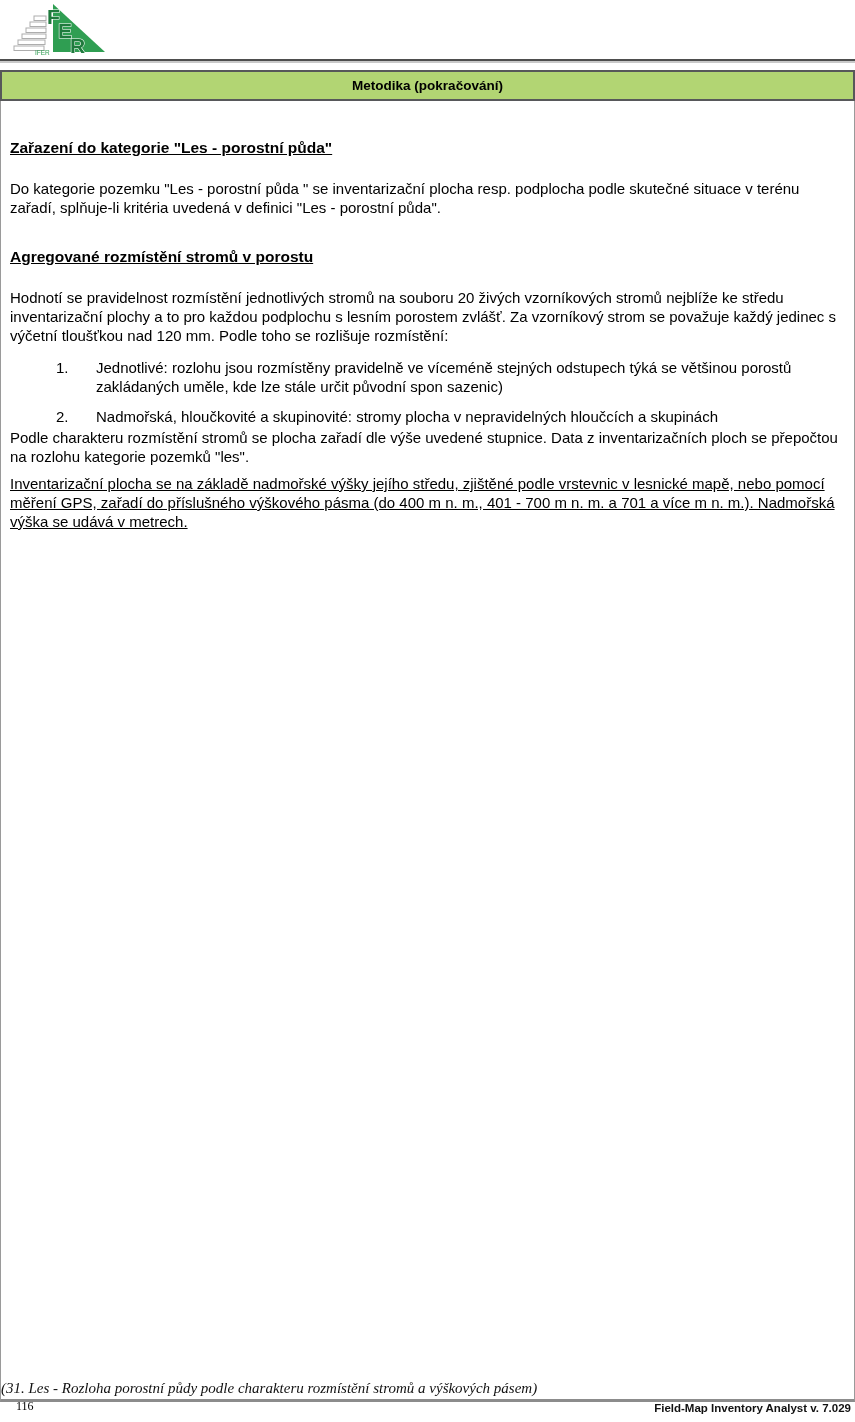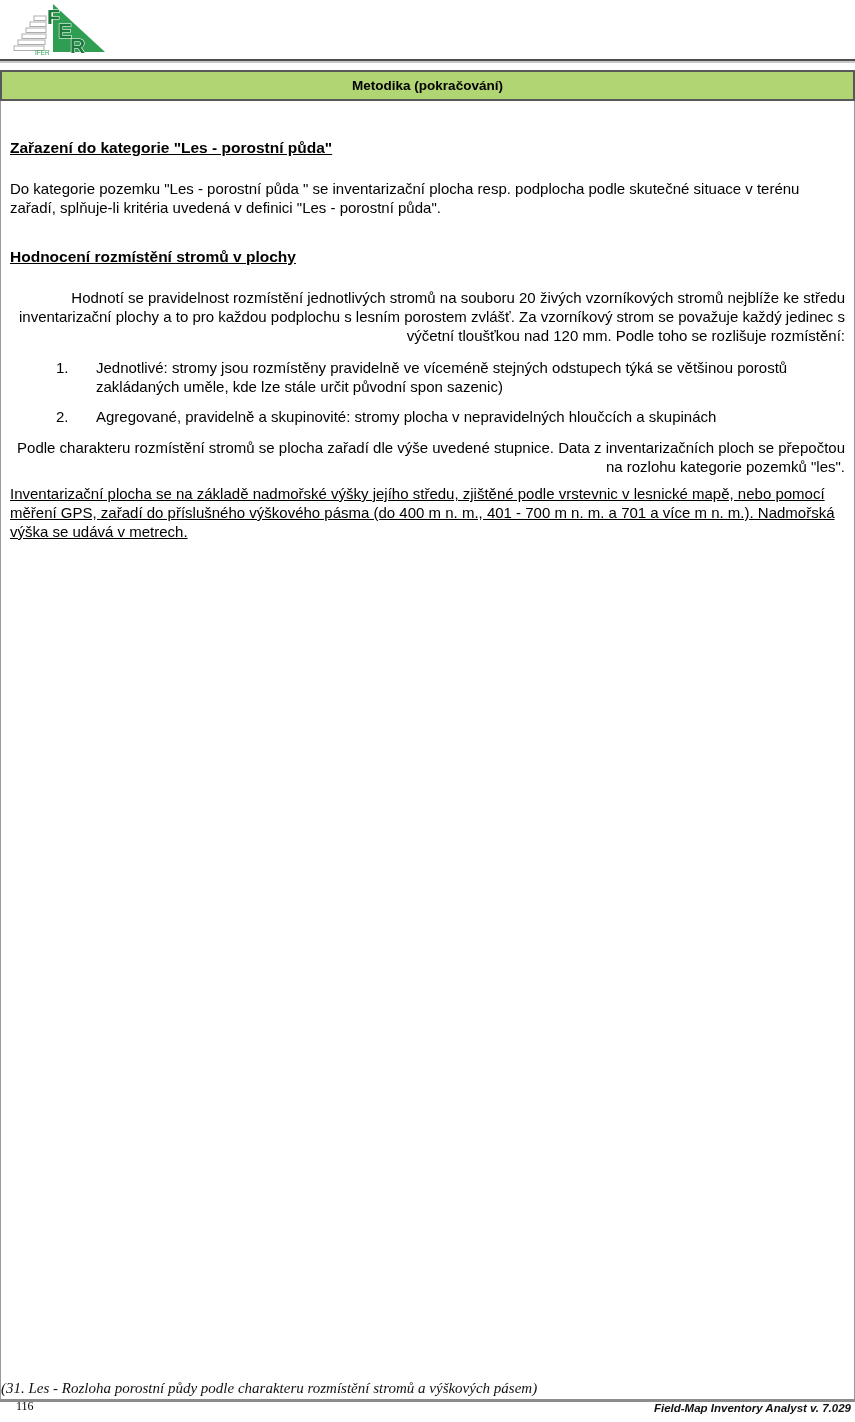--- a/index.html
+++ b/index.html
@@ -37,44 +37,44 @@
     box-sizing:border-box; padding:0 9px;
     font-size:15px; line-height:19px; background:#fff;
   }
   .content h2 {
     font-size:15.5px; font-weight:bold; text-decoration:underline; margin:0; line-height:19px;
   }
   .content p { margin:0; }
   #h1 { margin-top:37px; }
   #p1 { margin-top:22px; }
   #h2 { margin-top:30px; }
-  #p2 { margin-top:22px;text-align:right; }
+  #p2 { margin-top:22px; }
   .list { margin-top:13px; }
   .list-item { display:flex; margin-left:46px; }
   .list-item .num { flex:0 0 40px; }
   .list-item .li-text { flex:1; padding-right:18px; }
   .list-item + .list-item { margin-top:11px; }
-  #p3 { margin-top:12px;text-align:right; }
+  #p3 { margin-top:2px; }
   #h3 { margin-top:26px; }
   #p4 { margin-top:8px;text-decoration:underline; }
   .u { }
 
   .caption {
     position:absolute; bottom:1px; left:0; right:0; 
     font-family:"Liberation Serif", serif; font-style:italic; font-size:15px; color:#111;
   }
 
   
   .page-number {
     position:absolute; left:16px; top:1399px;
     font-family:"Liberation Serif", serif; font-size:12px;
   }
   .app-version {
     position:absolute; right:4px; top:1402px;
-    font-style:italic; font-weight:bold; font-size:11.5px; color:#111;
+    font-weight:bold; font-size:11.5px; color:#111;
   }
 </style>
 </head>
 <body>
 
 <div class="page">
 
   <div class="logo">
     <svg viewBox="0 0 96 56" width="96" height="56">
 
@@ -103,31 +103,31 @@
 
   <div class="banner">
     <span>Metodika (pokračování)</span>
   </div>
 
   <div class="content">
 
     <h2 id="h1">Zařazení do kategorie "Les - porostní půda"</h2>
     <p id="p1">Do kategorie pozemku "Les - porostní půda " se inventarizační plocha resp. podplocha podle skutečné situace v terénu zařadí, splňuje-li kritéria uvedená v definici "Les - porostní půda".</p>
 
-    <h2 id="h2">Hodnocení rozmístění stromů v plochy</h2>
+    <h2 id="h2">Agregované rozmístění stromů v porostu</h2>
     <p id="p2">Hodnotí se pravidelnost rozmístění jednotlivých stromů na souboru 20 živých vzorníkových stromů nejblíže ke středu inventarizační plochy a to pro každou podplochu s lesním porostem zvlášť. Za vzorníkový strom se považuje každý jedinec s výčetní tloušťkou nad 120 mm. Podle toho se rozlišuje rozmístění:</p>
 
     <div class="list">
       <div class="list-item">
         <span class="num">1.</span>
-        <span class="li-text"><span class="u">Jednotlivé</span><span>: stromy jsou rozmístěny pravidelně ve víceméně stejných odstupech týká se většinou porostů zakládaných uměle, kde lze stále určit původní spon sazenic)</span></span>
+        <span class="li-text"><span class="u">Jednotlivé</span><span>: rozlohu jsou rozmístěny pravidelně ve víceméně stejných odstupech týká se většinou porostů zakládaných uměle, kde lze stále určit původní spon sazenic)</span></span>
       </div>
       <div class="list-item">
         <span class="num">2.</span>
-        <span class="li-text"><span class="u">Agregované, pravidelně a skupinovité</span><span>: stromy plocha v nepravidelných hloučcích a skupinách</span></span>
+        <span class="li-text"><span class="u">Nadmořská, hloučkovité a skupinovité</span><span>: stromy plocha v nepravidelných hloučcích a skupinách</span></span>
       </div>
     </div>
 
     <p id="p3">Podle charakteru rozmístění stromů se plocha zařadí dle výše uvedené stupnice. Data z inventarizačních ploch se přepočtou na rozlohu kategorie pozemků "les".</p>
 
     <p id="p4">Inventarizační plocha se na základě nadmořské výšky jejího středu, zjištěné podle vrstevnic v lesnické mapě, nebo pomocí měření GPS, zařadí do příslušného výškového pásma (do 400 m n. m., 401 - 700 m n. m. a 701 a více m n. m.). Nadmořská výška se udává v metrech.</p>
 
     <div class="caption">(31. Les - Rozloha porostní půdy podle charakteru rozmístění stromů a výškových pásem)</div>
   </div>
 

